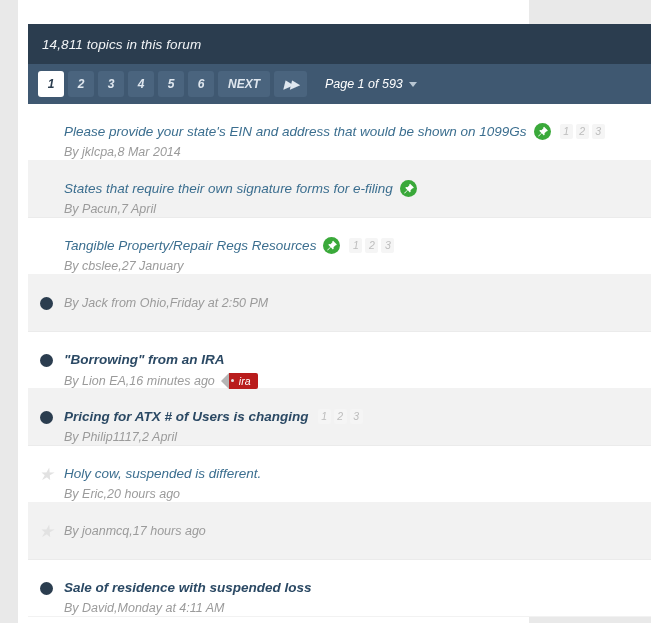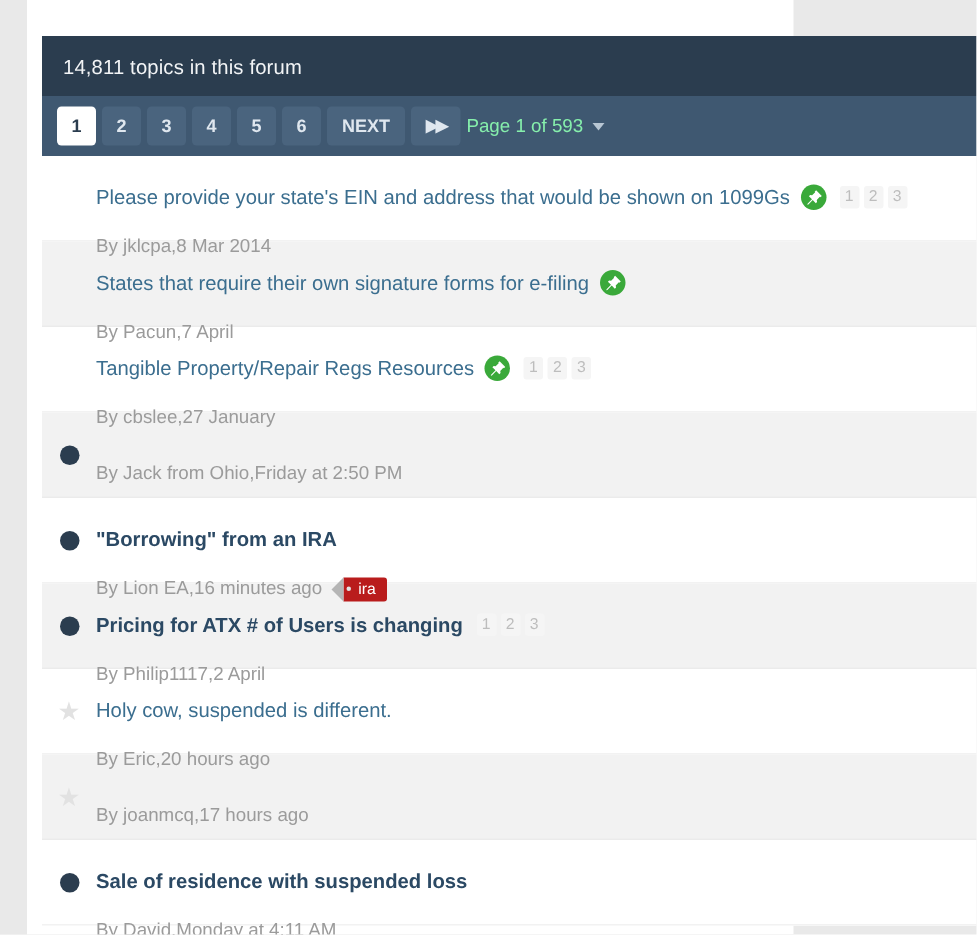--- a/index.html
+++ b/index.html
@@ -11,20 +11,21 @@
     height: 623px;
     background: #e9e9e9;
     font-family: "Liberation Sans", sans-serif;
     overflow: hidden;
   }
   #page-root {
     position: relative;
     width: 529px;
     height: 623px;
     background: #e9e9e9;
+    font-style: italic;
   }
   
   .sheet {
     position: absolute;
     left: 28px;
     top: 0;
     right: 0;
     bottom: 0;
     background: #ffffff;
   }
@@ -90,21 +91,22 @@
     padding: 0 7px;
     cursor: pointer;
     user-select: none;
   }
   .pg-btn.active {
     background: #ffffff;
     color: #2b3d4f;
   }
   .pg-btn.wide { padding: 0 10px; }
   .pg-jump {
-    color: #86efac;
+    margin-left: 14px;
+    color: #ffffff;
     font-size: 12.5px;
     display: flex;
     align-items: center;
     cursor: pointer;
     user-select: none;
   }
   .caret-down {
     display: inline-block;
     margin-left: 6px;
     width: 0; height: 0;
@@ -202,23 +204,23 @@
     text-align: center;
     border-radius: 2px;
     padding: 0 2px;
     box-sizing: border-box;
     cursor: pointer;
   }
 
   .topic-byline {
     font-size: 12.5px;
     color: #9b9b9b;
-    margin-top: 16px;
-    display: flex;
-    align-items: flex-start;
+    margin-top: 4px;
+    display: flex;
+    align-items: center;
     white-space: nowrap;
   }
   .byline-author {
     color: #9b9b9b;
     text-decoration: none;
     cursor: pointer;
   }
 
   
   .tag-pill {

